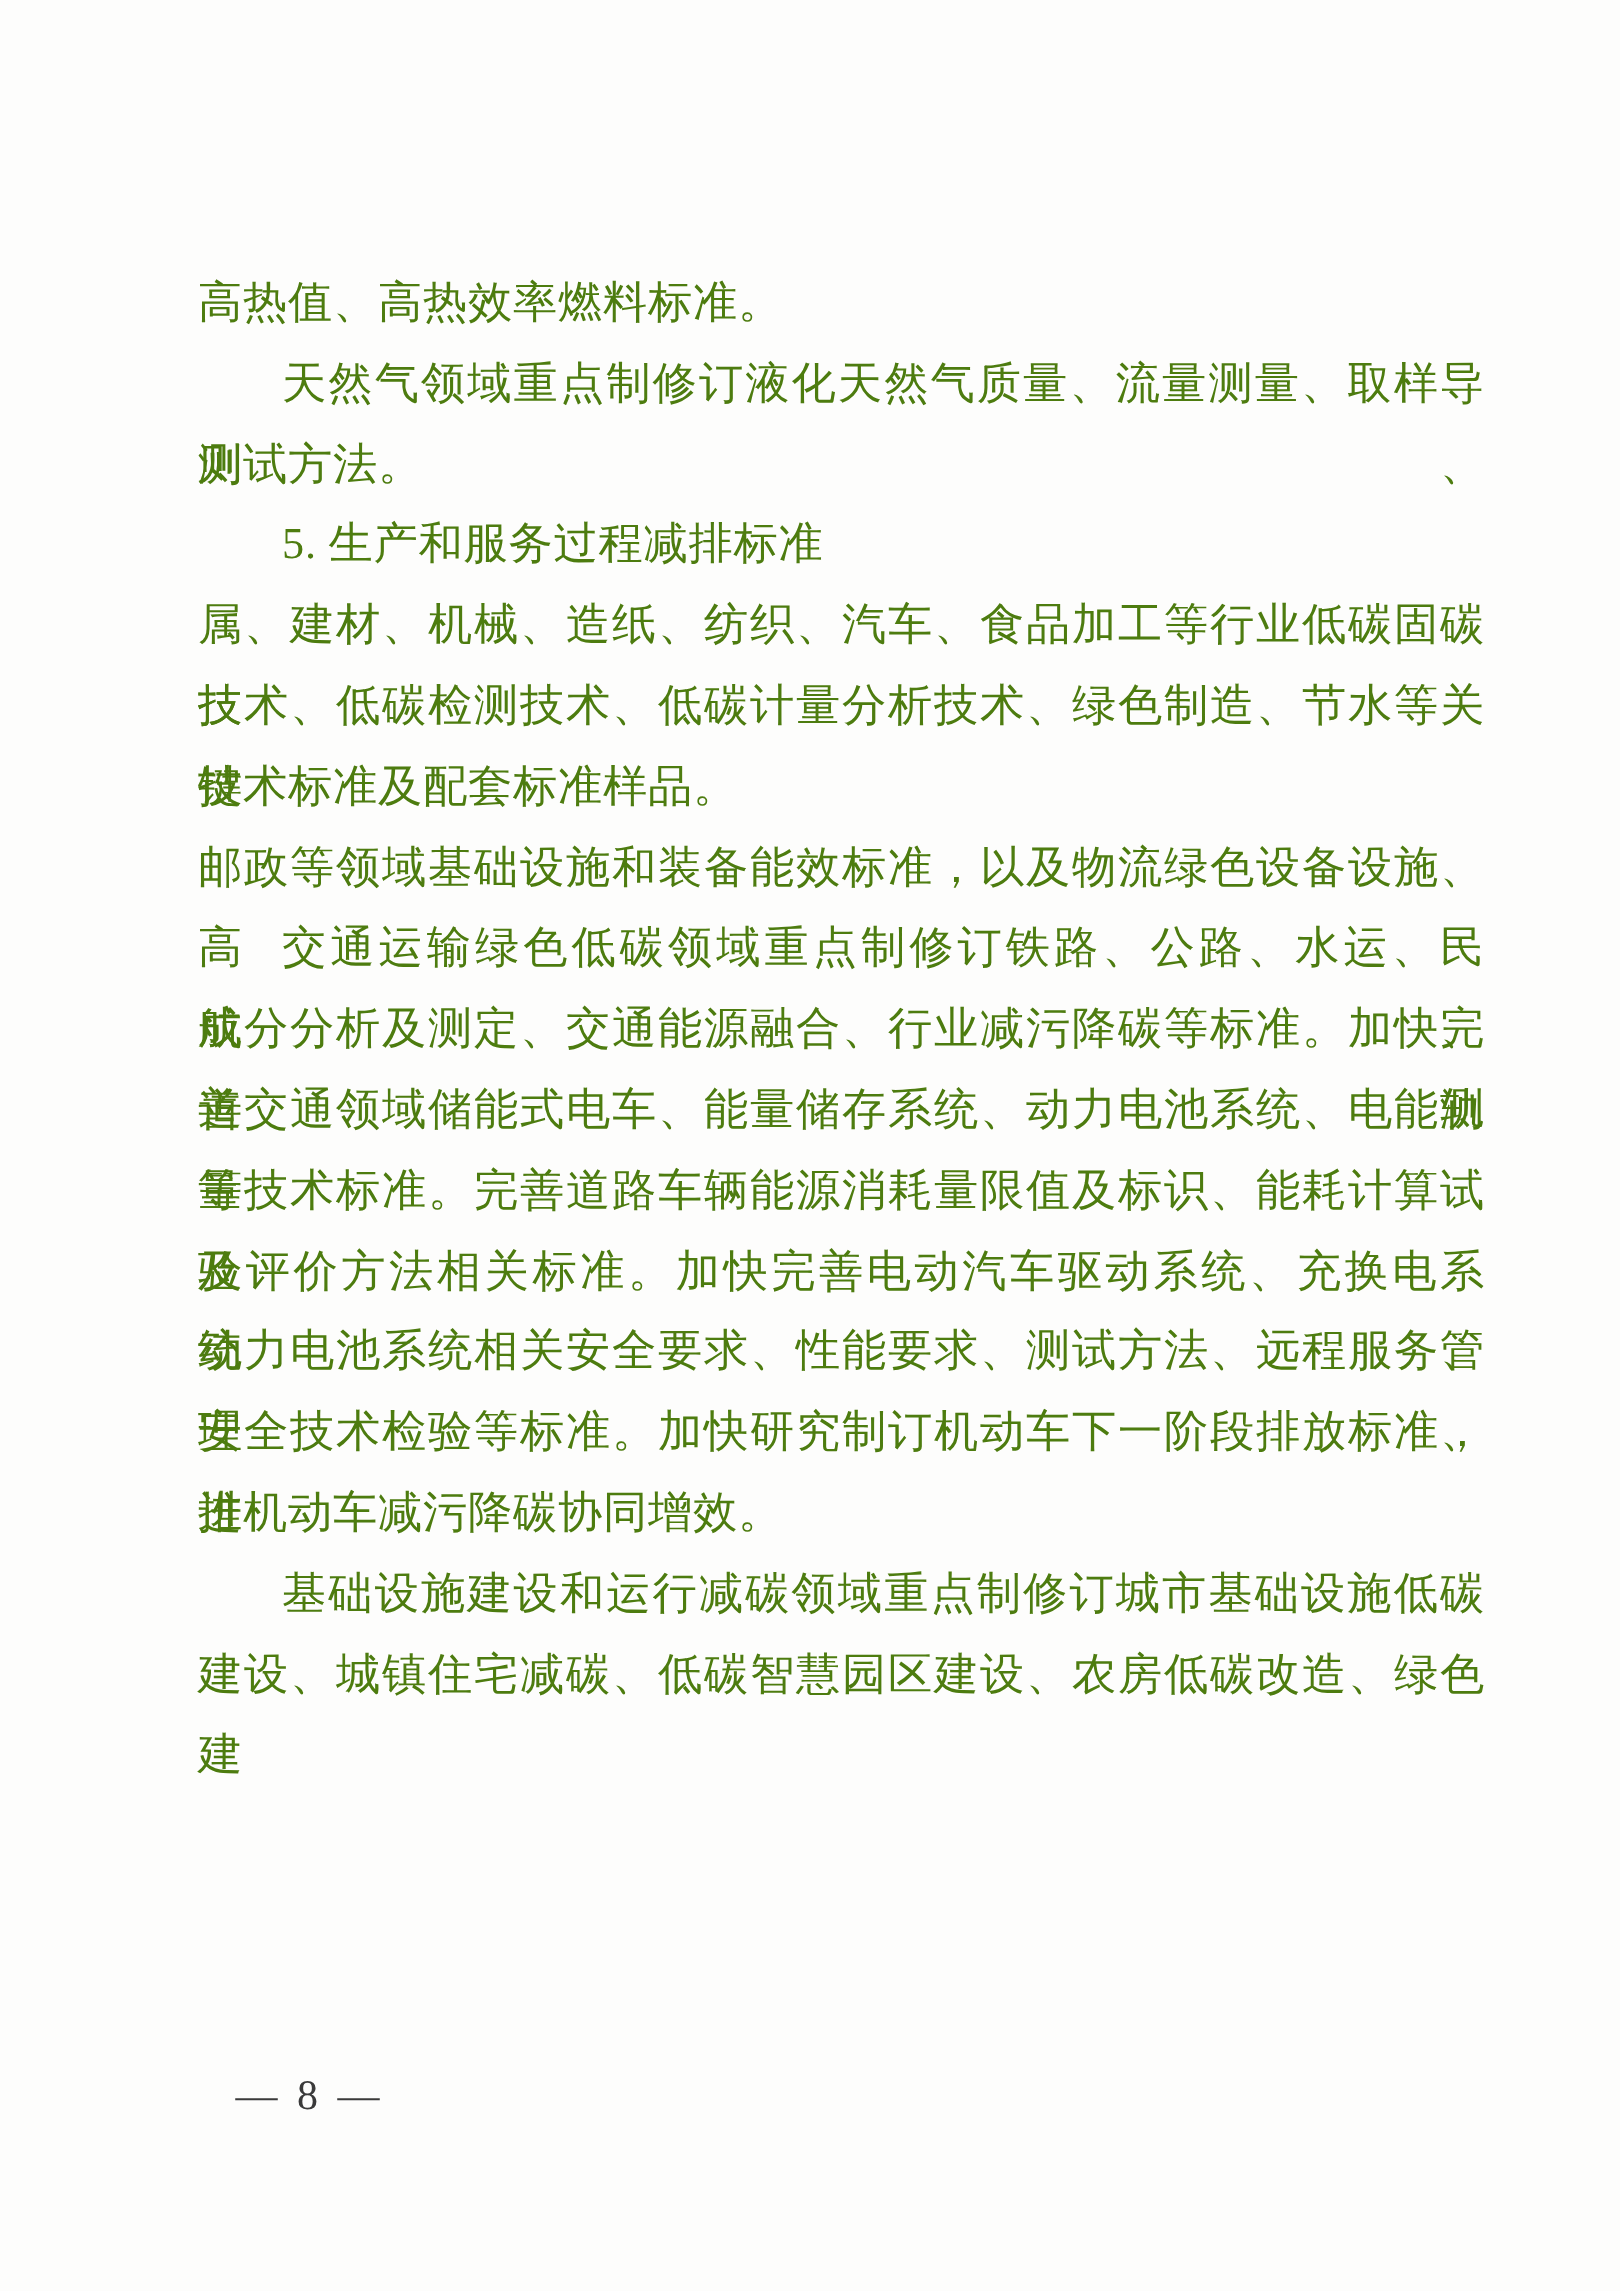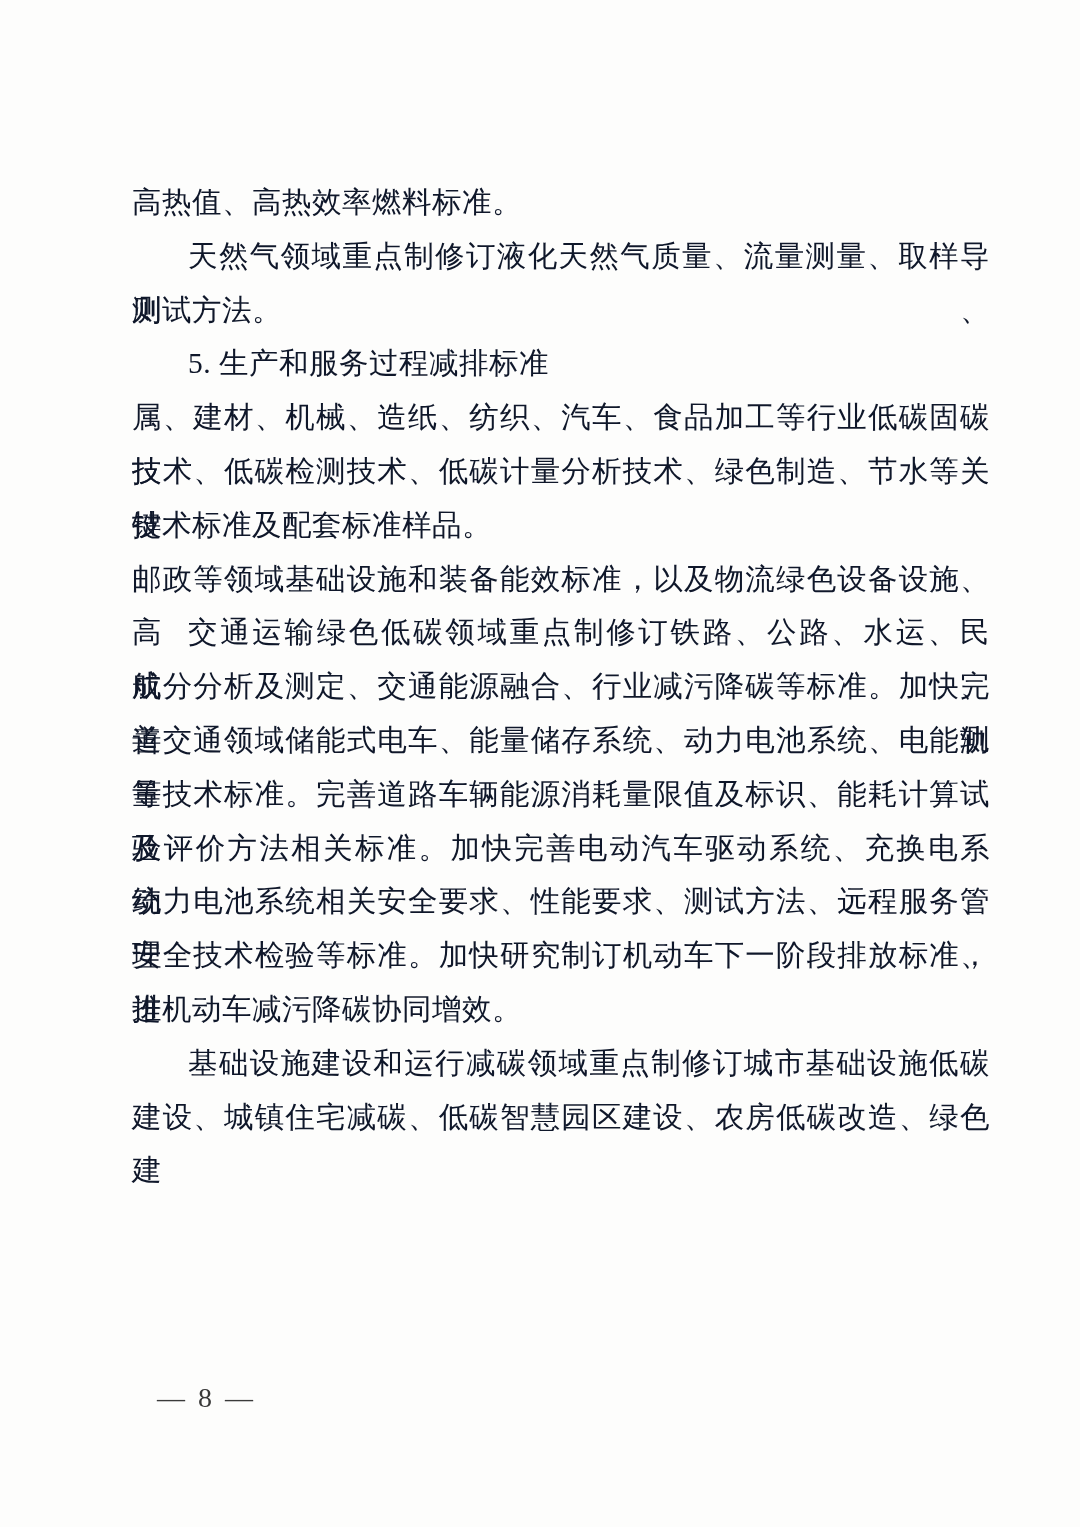--- a/index.html
+++ b/index.html
@@ -17,21 +17,21 @@
   .page {
     position: absolute;
     inset: 0;
     background: #fdfdfc;
   }
   .text-block {
     position: absolute;
     left: 132px;
     top: 176px;
     width: 858px;
-    color: #0f172a;
+    color: #4d7c0f;
   }
   .line {
     height: 53.8px;
     line-height: 53.8px;
     font-size: 29.5px;
     white-space: normal;
     text-align: left;
     letter-spacing: 0.5px;
   }
   .line.justify {

